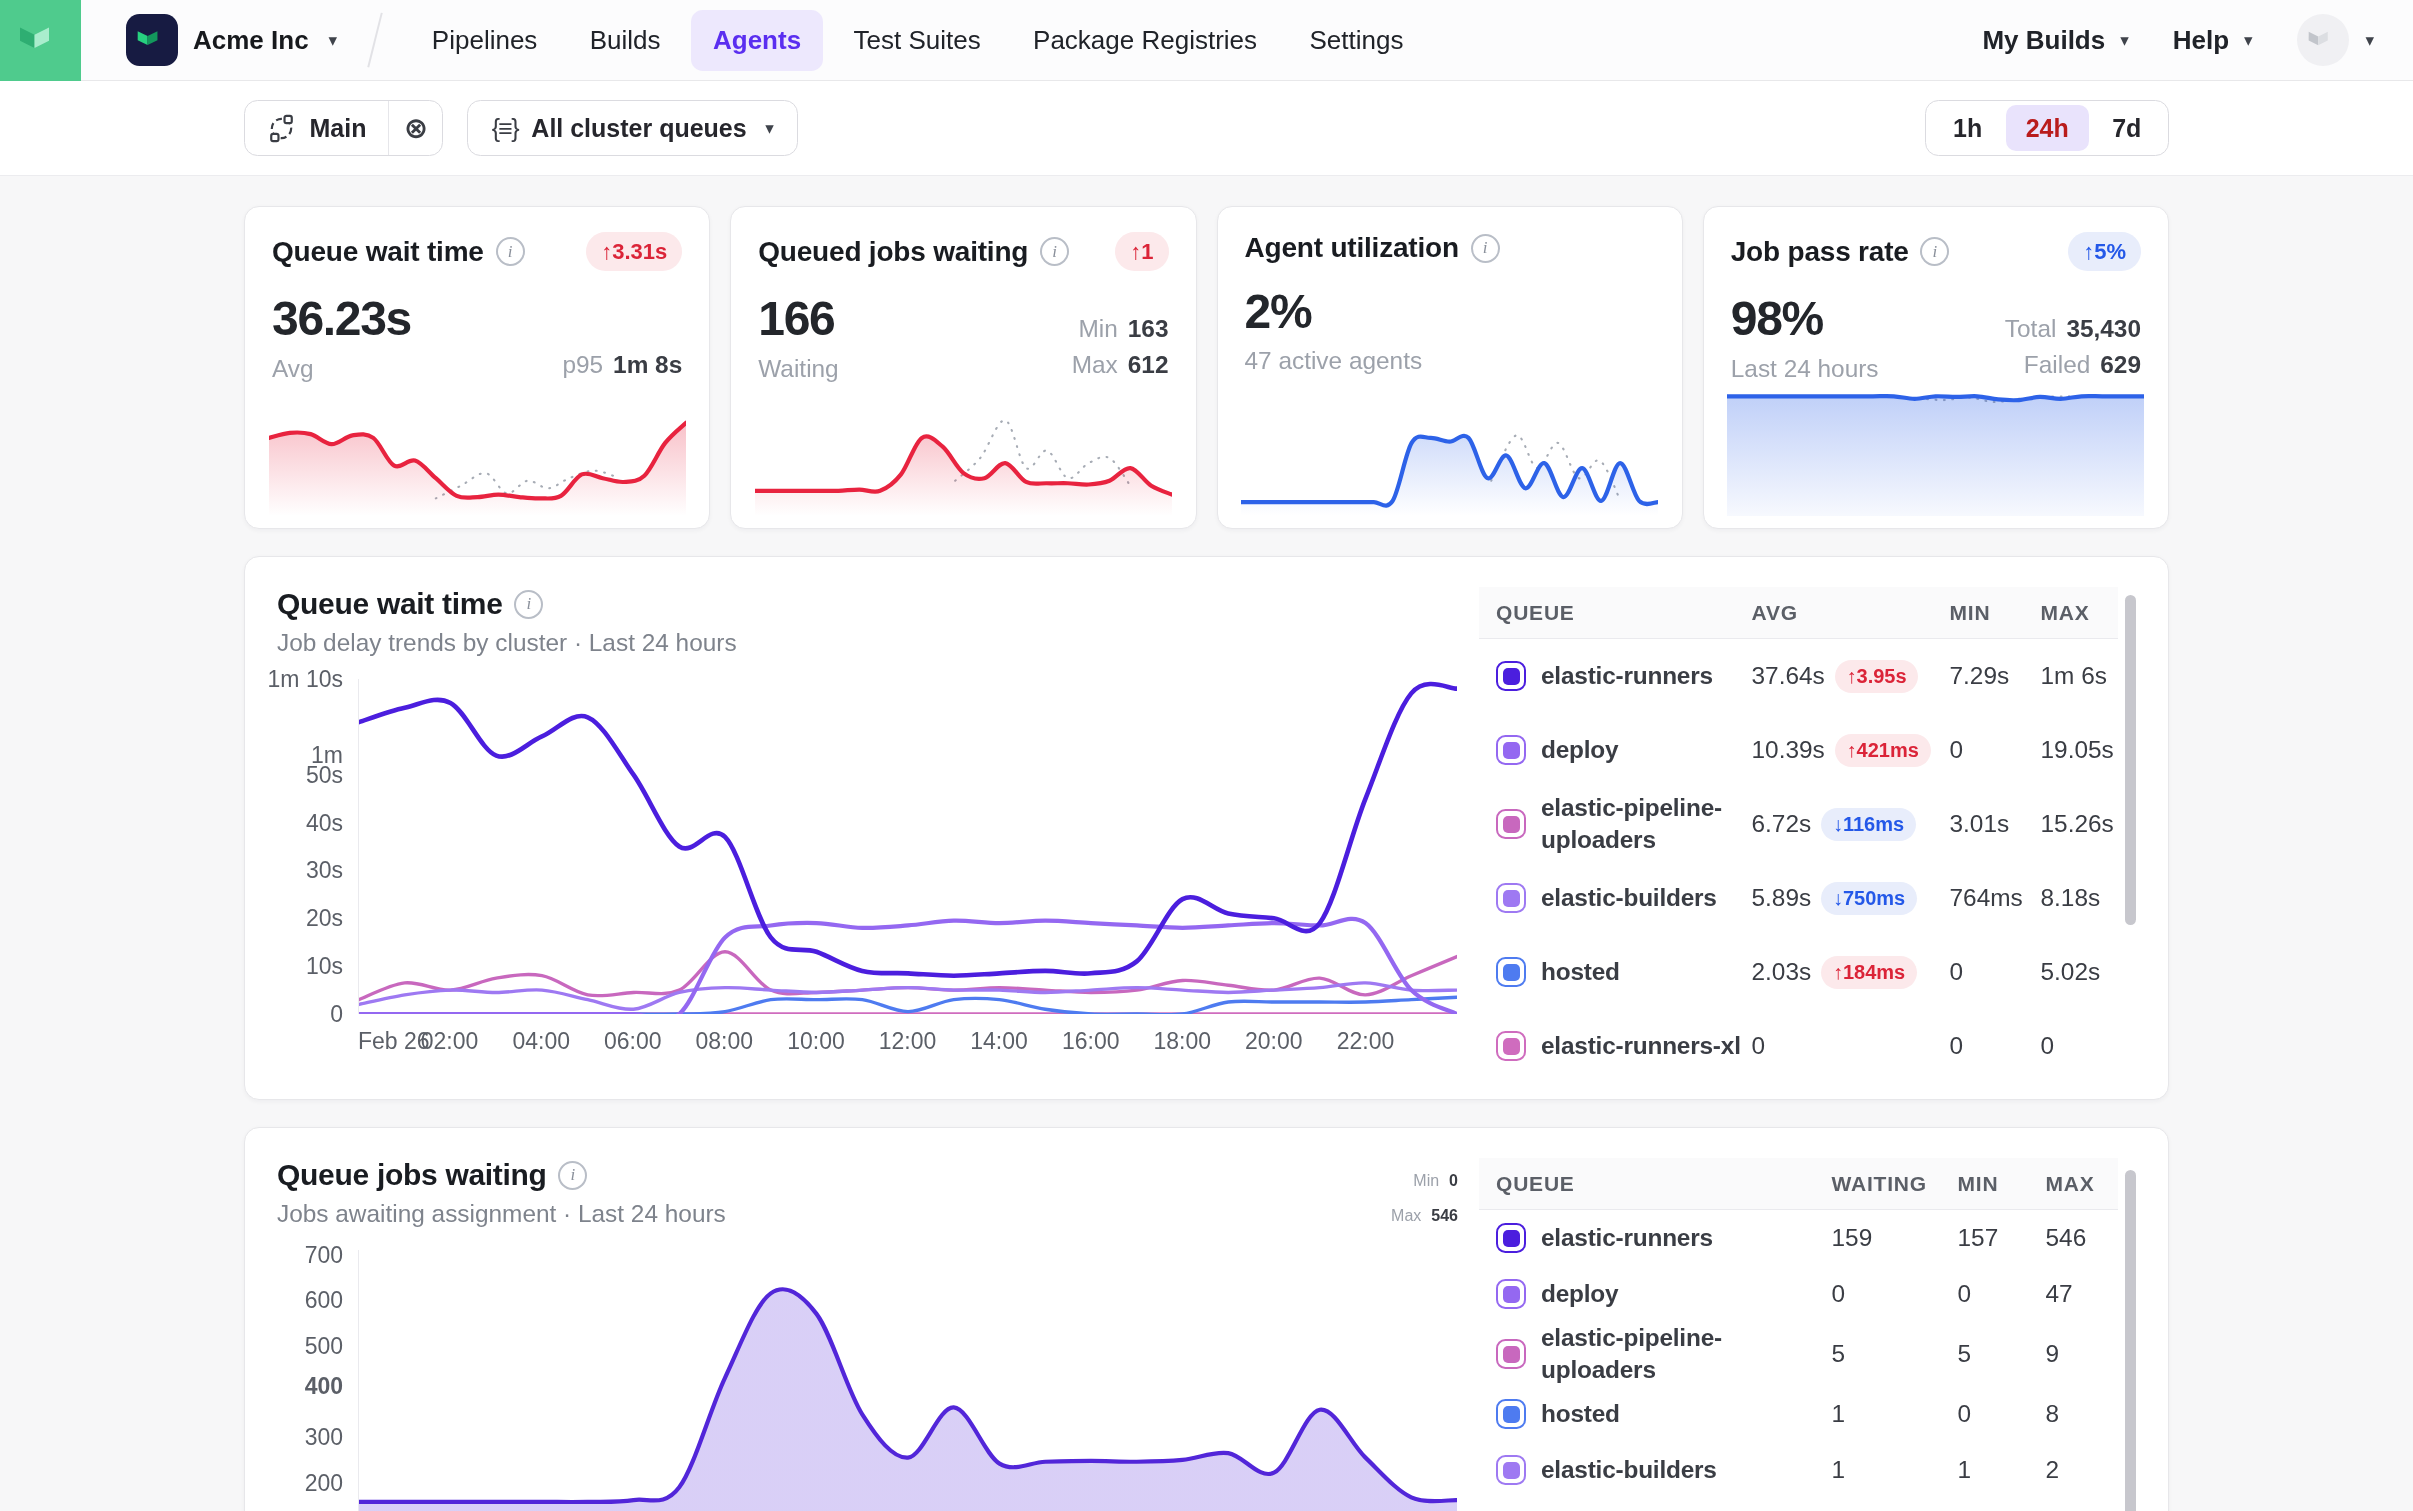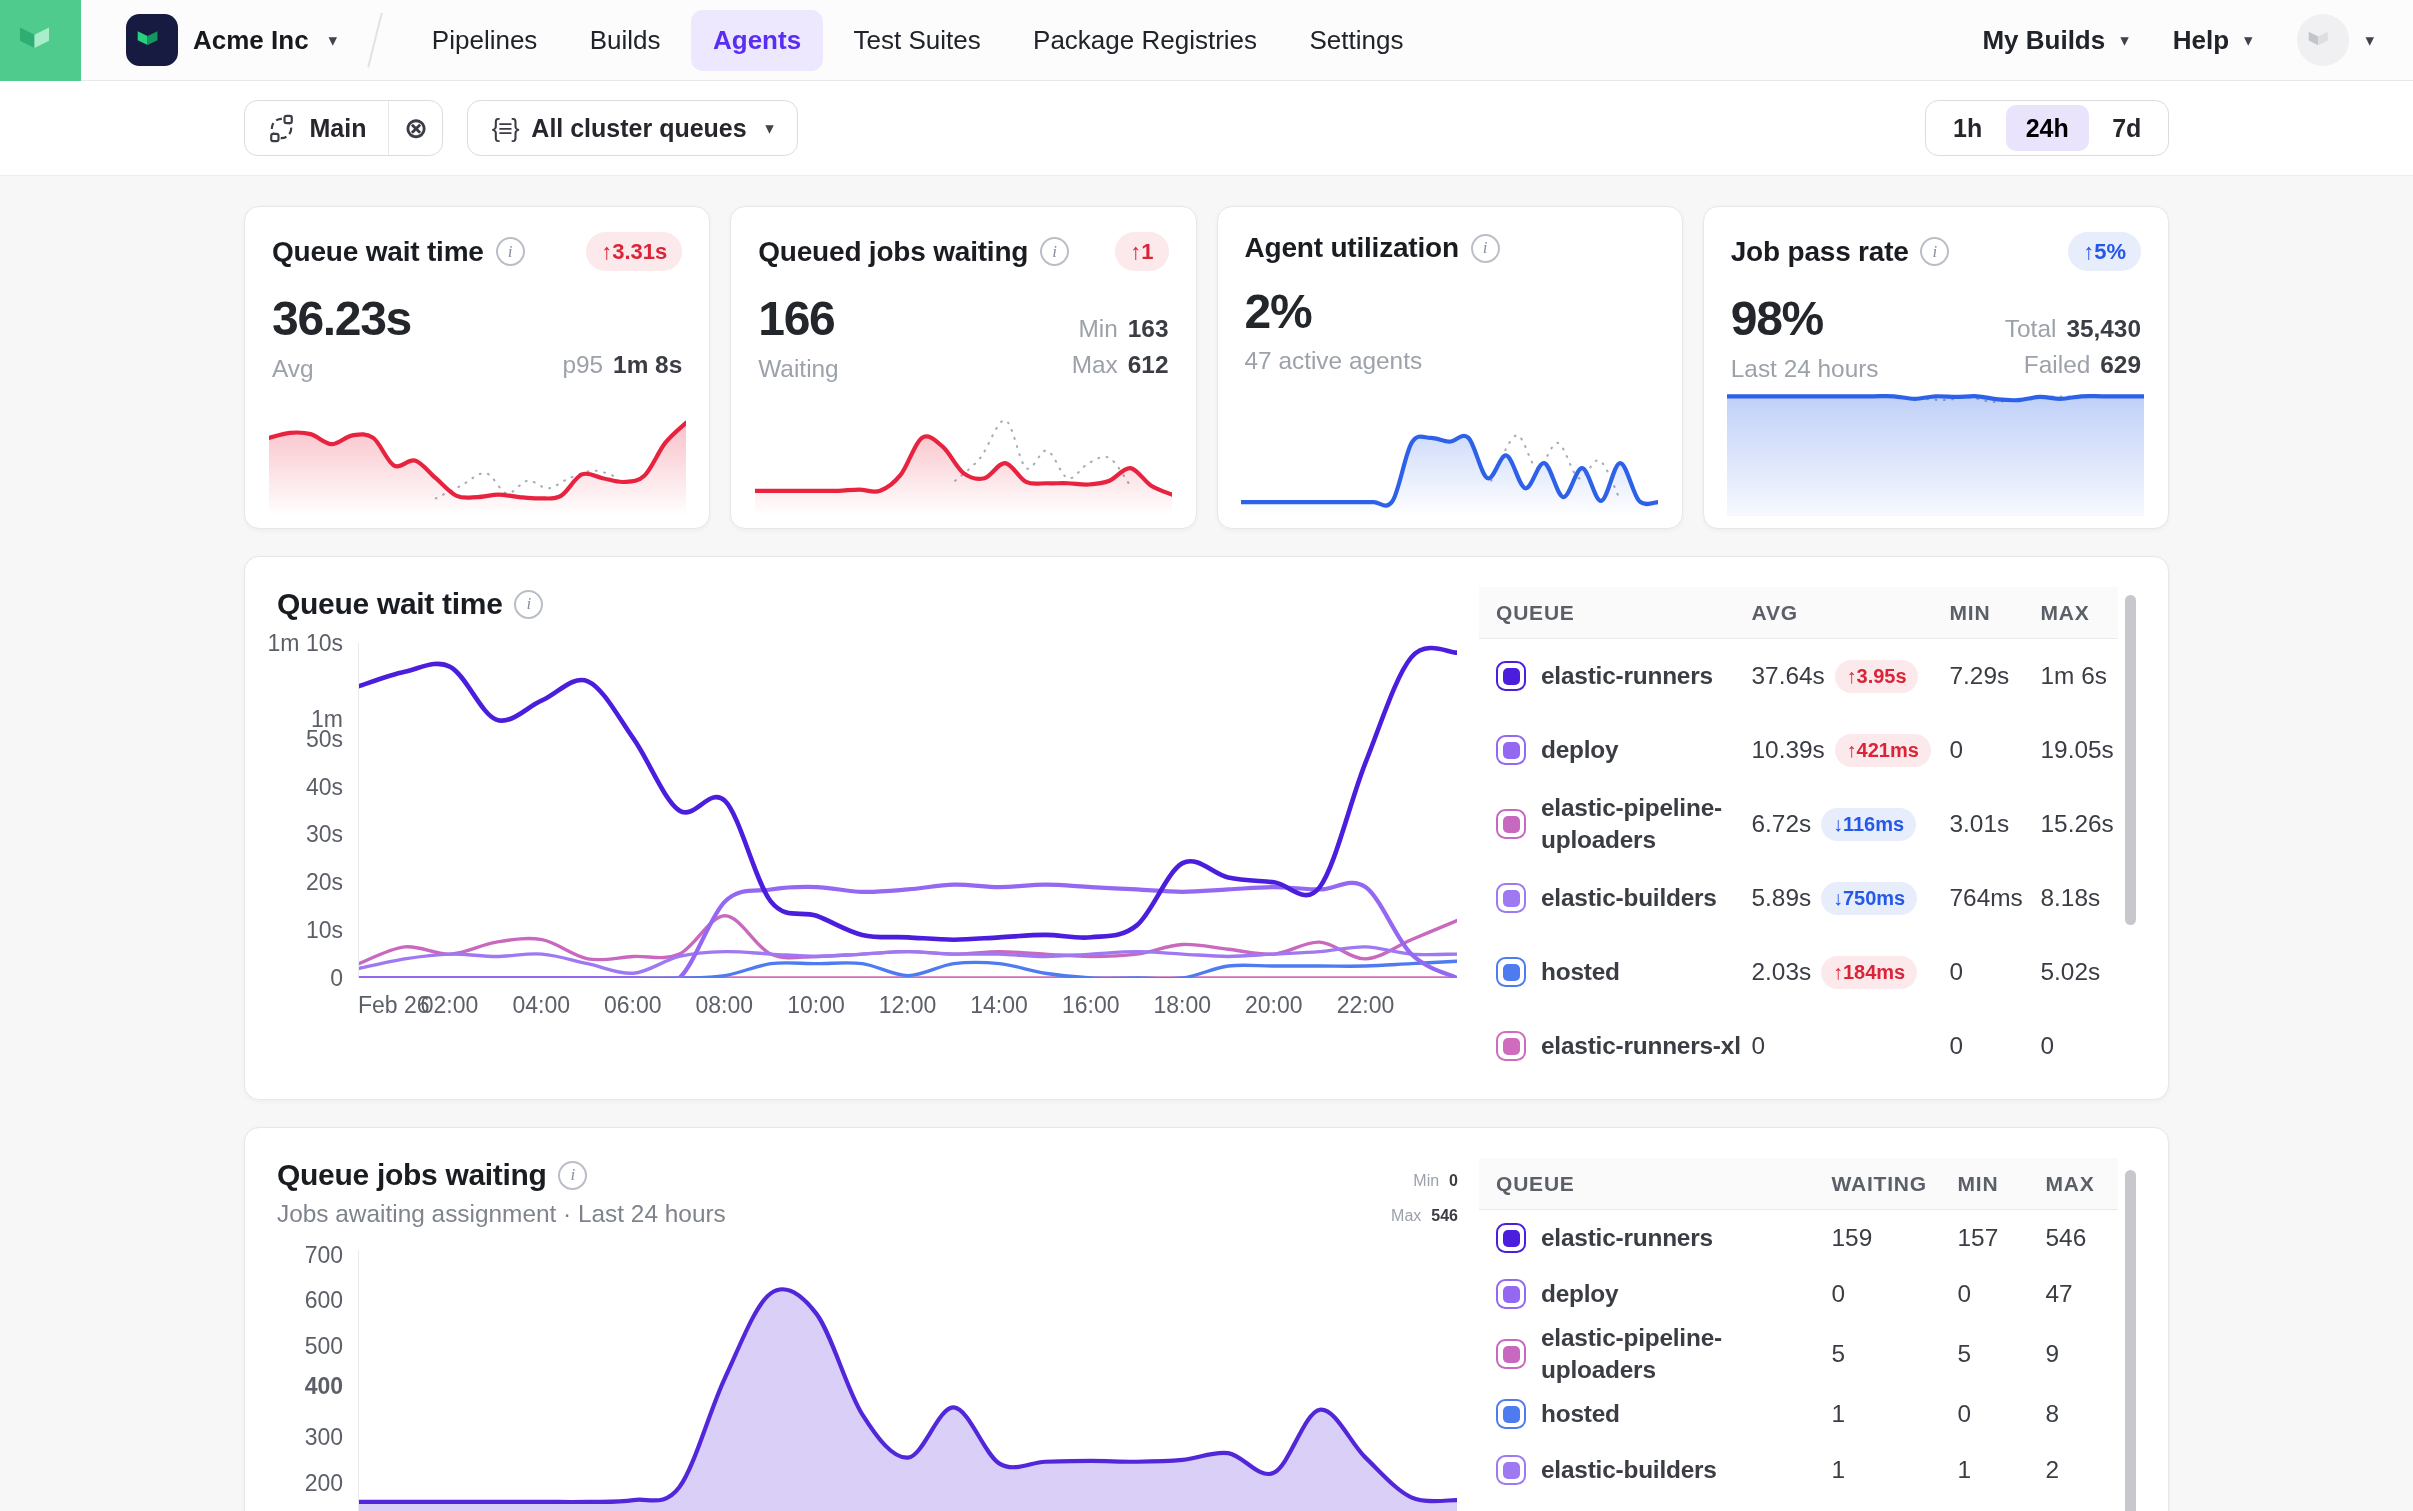--- a/index.html
+++ b/index.html
@@ -22,21 +22,21 @@
   .avatar{width:52px;height:52px;border-radius:50%;background:#F0F0F3;display:flex;align-items:center;justify-content:center}
   
   .filterbar{height:95px;background:#FFFFFF;border-bottom:1.7px solid #ECECEF;display:flex;align-items:center;padding:0 244px}
   .chip{height:56px;border:1.7px solid #DBDBE0;border-radius:13.5px;background:#fff;display:flex;align-items:center;font-size:25px;font-weight:600;color:#26262C;overflow:hidden}
   .chip-seg1{display:flex;align-items:center;gap:13.5px;padding:0 22px;height:100%;cursor:pointer}
   .chip-seg2{width:54px;height:100%;display:flex;align-items:center;justify-content:center;border-left:1.7px solid #E6E6EA;cursor:pointer;color:#3A3D44;font-size:29px}
   .chip.dd{margin-left:23.6px;padding:0 23.6px;gap:13.5px;cursor:pointer}
   .brace{color:#3A3D44;font-size:25px;font-weight:400;letter-spacing:-1.7px}
   .range{margin-left:auto;height:56px;border:1.7px solid #DBDBE0;border-radius:13.5px;background:#fff;display:flex;align-items:center;padding:0 6.7px;gap:3.4px}
   .range-opt{font-size:25px;font-weight:600;color:#26262C;padding:8.4px 20px;border-radius:10px;cursor:pointer}
-  .range-opt.active{background:#E9E3FC;color:#000000}
+  .range-opt.active{background:#E9E3FC;color:#b91c1c}
   
   .content{padding:30px 244px 0}
   .cards{display:grid;grid-template-columns:repeat(4,1fr);gap:20px}
   .mcard{background:#fff;border:1.7px solid #E7E7EA;border-radius:15px;height:323px;position:relative;padding:25px 27px;box-shadow:0 1.7px 4.2px rgba(16,24,40,.04);overflow:hidden}
   .mhead{display:flex;align-items:center}
   .mtitle{font-size:28px;font-weight:700;color:#191C21;letter-spacing:-0.2px}
   .info{width:29px;height:29px;border:2.5px solid #B9BEC7;border-radius:50%;color:#8A909B;font-size:17px;font-style:italic;font-family:"Liberation Serif",serif;display:flex;align-items:center;justify-content:center;margin-left:11.8px;flex:none}
   .badge{margin-left:auto;font-size:22px;font-weight:700;padding:6.7px 15px;border-radius:841px;white-space:nowrap}
   .mbody{display:flex;justify-content:space-between;align-items:flex-end;margin-top:20px}
   .mval{font-size:48px;font-weight:800;color:#23262B;letter-spacing:-1.3px}
@@ -281,20 +281,21 @@
     </div>
   </div>
 
   <section class="sec-card" style="height:544px">
     <div class="sec-inner">
       <div class="sec-left">
         <div class="sec-titlerow">
           <span class="sec-title">Queue wait time</span>
           <span class="info">i</span>
         </div>
+        <div class="sec-sub">Job delay trends by cluster · Last 24 hours</div>
         <div class="plotrow">
           <div class="ylabels">
               <span class="ylab" style="top: 0px;">1m 10s</span>
               <span class="ylab" style="top: 48px; margin-top: 28px;">1m</span>
               <span class="ylab" style="top: 96px;">50s</span>
               <span class="ylab" style="top: 144px;">40s</span>
               <span class="ylab" style="top: 191px;">30s</span>
               <span class="ylab" style="top: 239px;">20s</span>
               <span class="ylab" style="top: 287px;">10s</span>
               <span class="ylab" style="top: 335px;">0</span>

